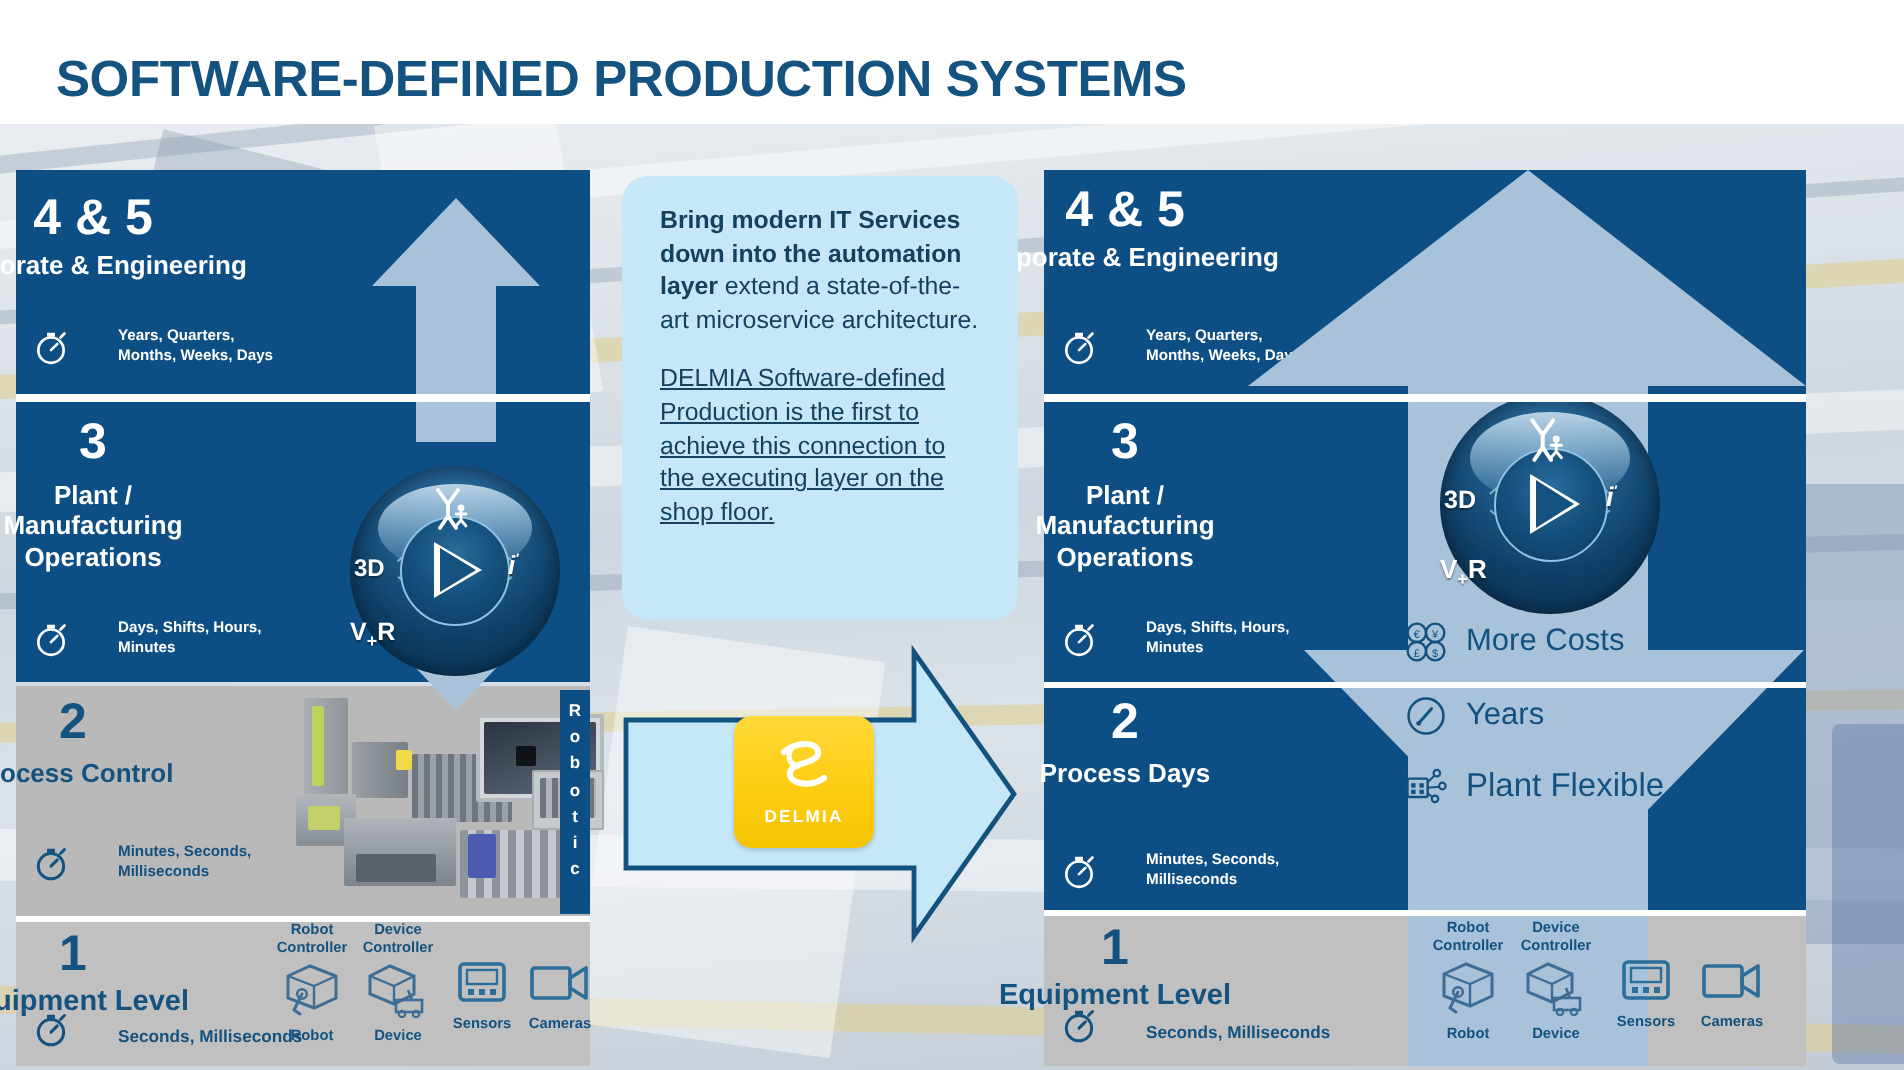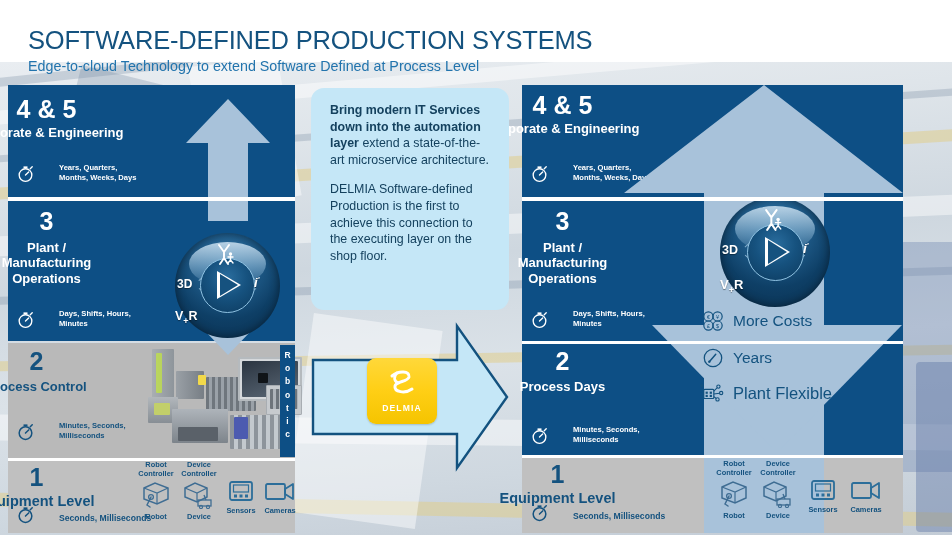--- a/index.html
+++ b/index.html
@@ -20,21 +20,21 @@
   }
   .bg-streak { position: absolute; background: rgba(255,255,255,0.45); transform-origin: left center; }
   .bg-dark { position: absolute; background: rgba(120,140,162,0.30); transform-origin: left center; }
   .bg-yellow { position: absolute; background: rgba(224,206,140,0.55); transform-origin: left center; }
   .bg-blue { position: absolute; background: rgba(110,134,176,0.38); border-radius: 4px; }
 
   
   .header { position: absolute; left: 0; top: 0; width: 952px; height: 62px; background: #ffffff; z-index: 40; }
   .title {
     position: absolute; left: 28px; top: 26px;
-    font-size: 25.5px; font-weight: normal; letter-spacing: -0.2px;
+    font-size: 25.5px; font-weight: bold; letter-spacing: -0.2px;
     color: #14527f; white-space: nowrap;
   }
   .subtitle {
     position: absolute; left: 28px; top: 58px;
     font-size: 14.3px; color: #2274ad; white-space: nowrap;
   }
 
   
   .panel { position: absolute; z-index: 10; }
   .band { position: absolute; }
@@ -88,21 +88,21 @@
     text-shadow: 0 1px 1px rgba(0,0,0,0.4);
   }
   .compass .tick { position: absolute; background: rgba(170,205,230,0.75); }
 
   
   .callout {
     position: absolute; background: #c5e7f7; border-radius: 13px;
     padding: 14px 16px 12px 19px; z-index: 20;
   }
   .callout p { color: #14415e; font-size: 12.4px; line-height: 1.34; }
-  .callout p.second { margin-top: 13px; }
+  .callout p.second { margin-top: 13px; text-decoration: underline; }
   .callout b { font-weight: bold; }
 
   
   .arrow-wrap { position: absolute; z-index: 20; }
   .delmia-tile {
     position: absolute; border-radius: 9px;
     background: linear-gradient(180deg, #ffd83a 0%, #ffcf16 48%, #f5c400 100%);
     box-shadow: 0 1px 2px rgba(0,0,0,0.18);
   }
   .delmia-word {
@@ -151,21 +151,20 @@
     <div class="bg-yellow" style="left:-40px; top:430px; width:1040px; height:14px; transform:rotate(1.2deg);"></div>
     <div class="bg-blue" style="left:900px; top:180px; width:70px;  height:230px;"></div>
     <div class="bg-blue" style="left:916px; top:300px; width:50px;  height:170px; background:rgba(92,116,164,0.42);"></div>
     <div class="bg-dark" style="left:60px;  top:0px;   width:120px; height:180px; transform:rotate(14deg);"></div>
     <div class="bg-streak" style="left:200px; top:0px;   width:90px;  height:150px; transform:rotate(-10deg);"></div>
     <div class="bg-streak" style="left:300px; top:250px; width:130px; height:200px; transform:rotate(8deg);"></div>
   </div>
 
   <div class="header">
     <div class="title">SOFTWARE-DEFINED PRODUCTION SYSTEMS</div>
-    <div class="subtitle">Edge-to-cloud Technology to extend Software Defined at Process Level</div>
   </div>
 
   <div class="panel" style="left:8px; top:85px; width:287px; height:448px;">
 
     <div class="band blue" style="left:0; top:0;   width:287px; height:112px;"></div>
     <div class="band blue" style="left:0; top:116px; width:287px; height:140px;"></div>
     <div class="band gray" style="left:0; top:258px; width:287px; height:115px;"></div>
     <div class="band gray2" style="left:0; top:376px; width:287px; height:72px;"></div>
 
     <div class="plc" style="left:138px; top:262px; width:136px; height:105px;">

